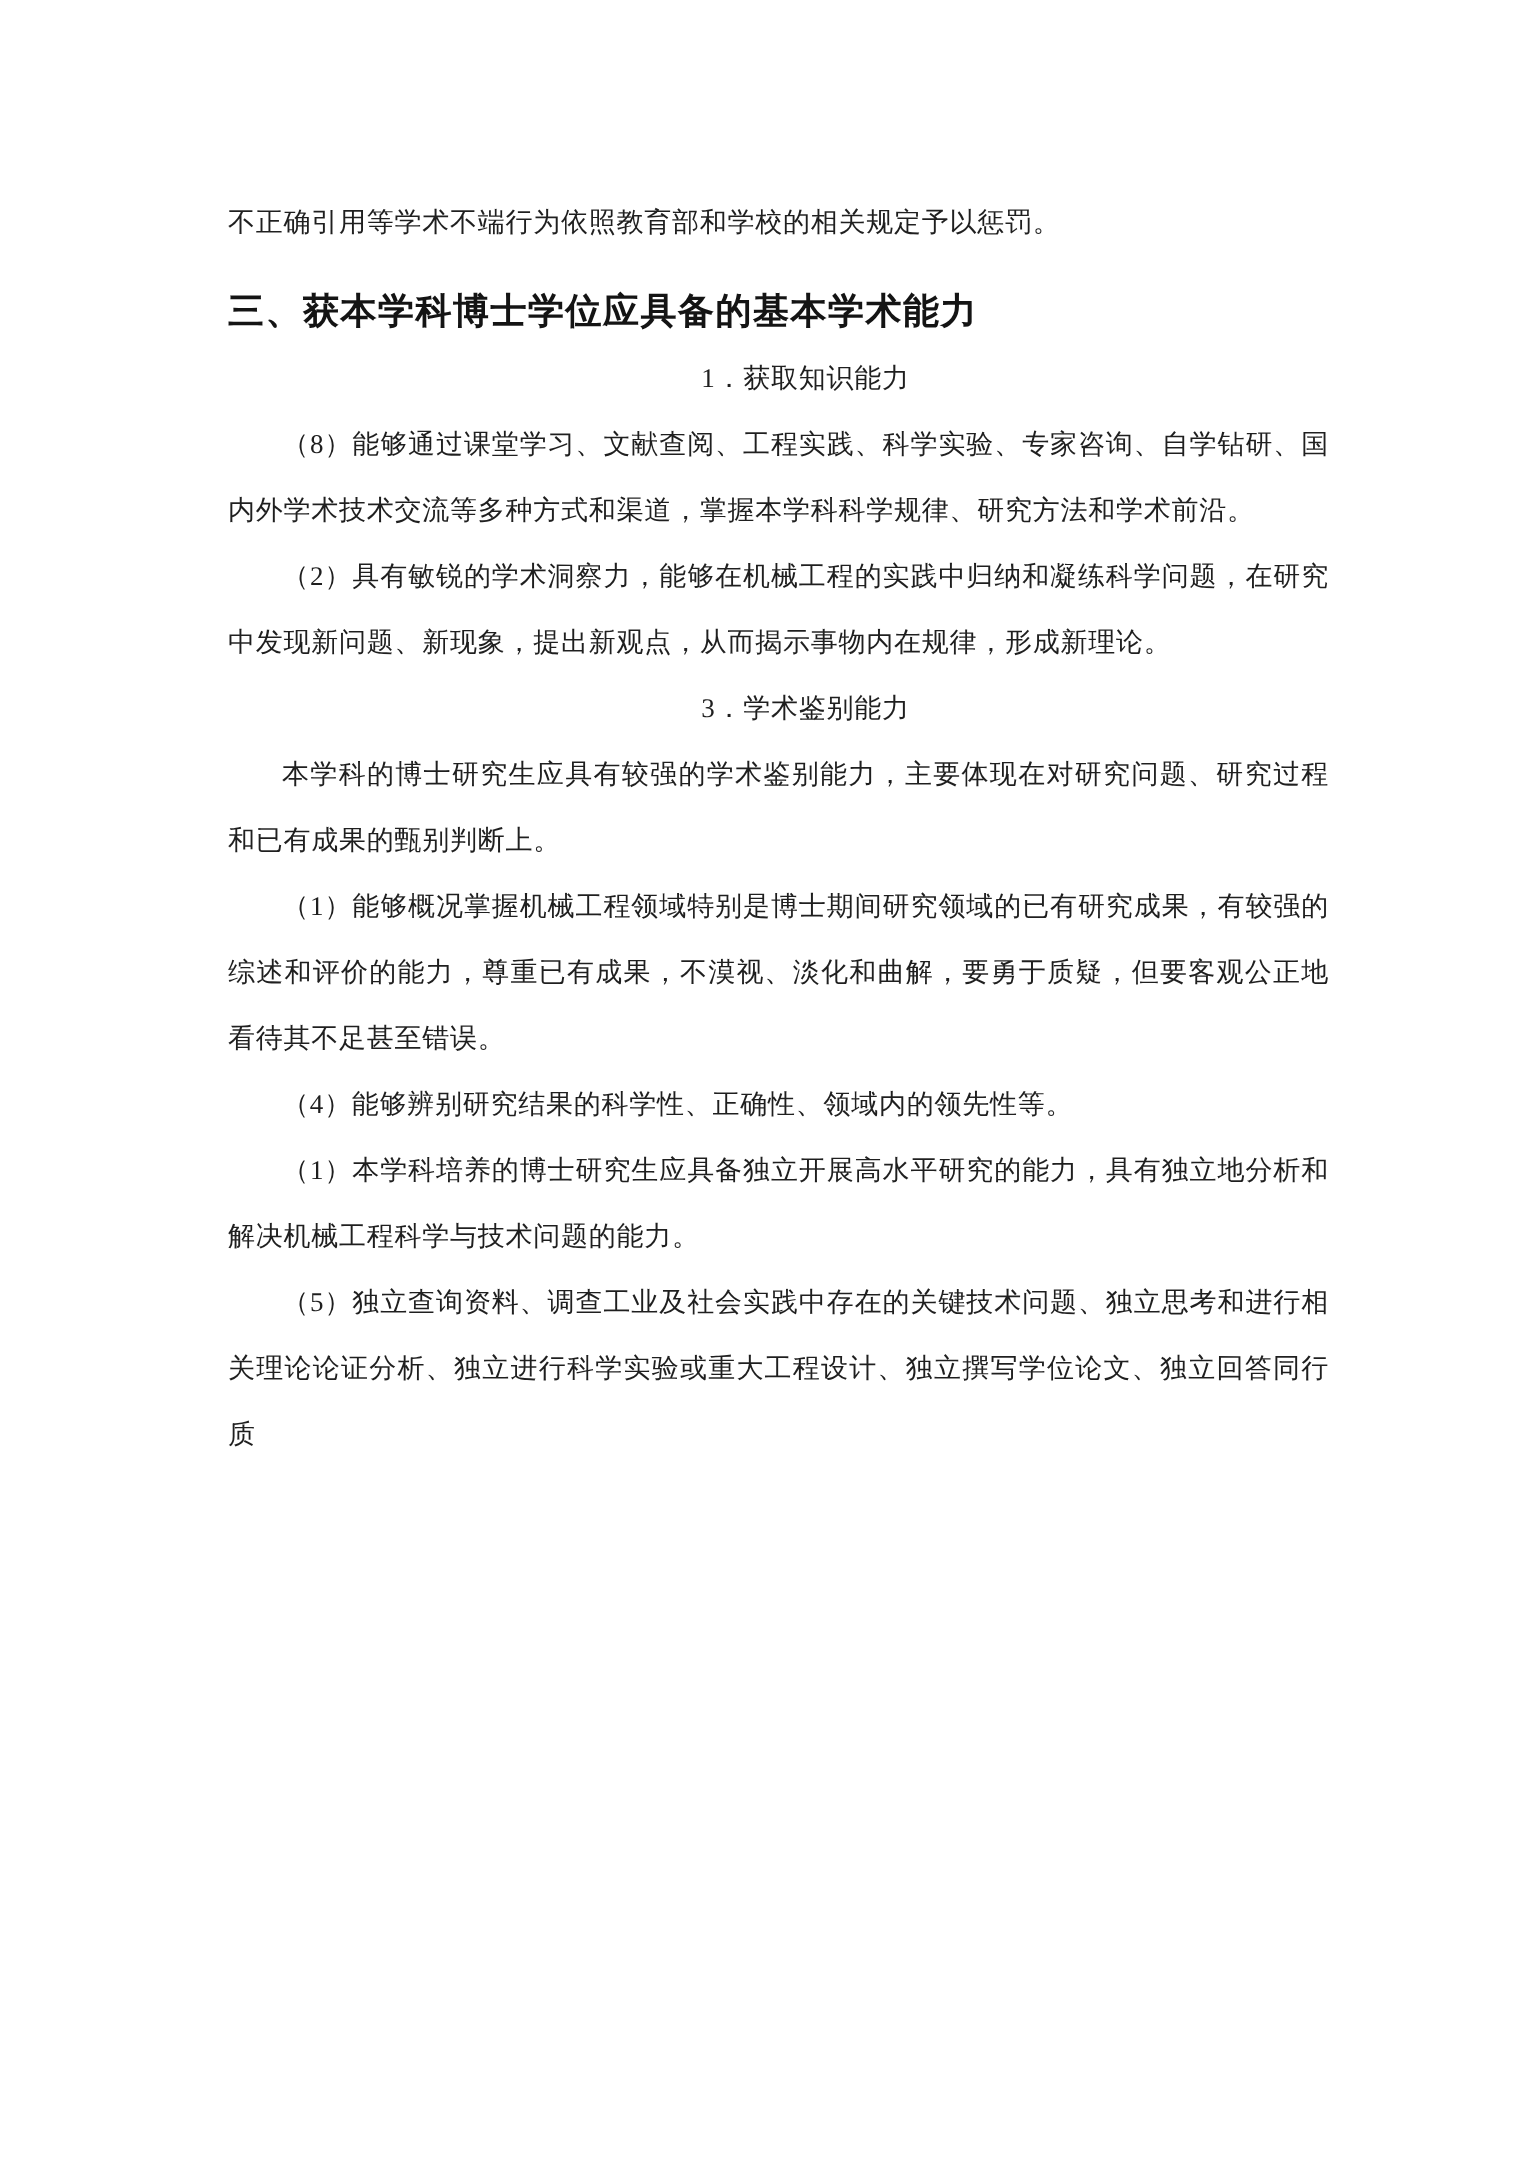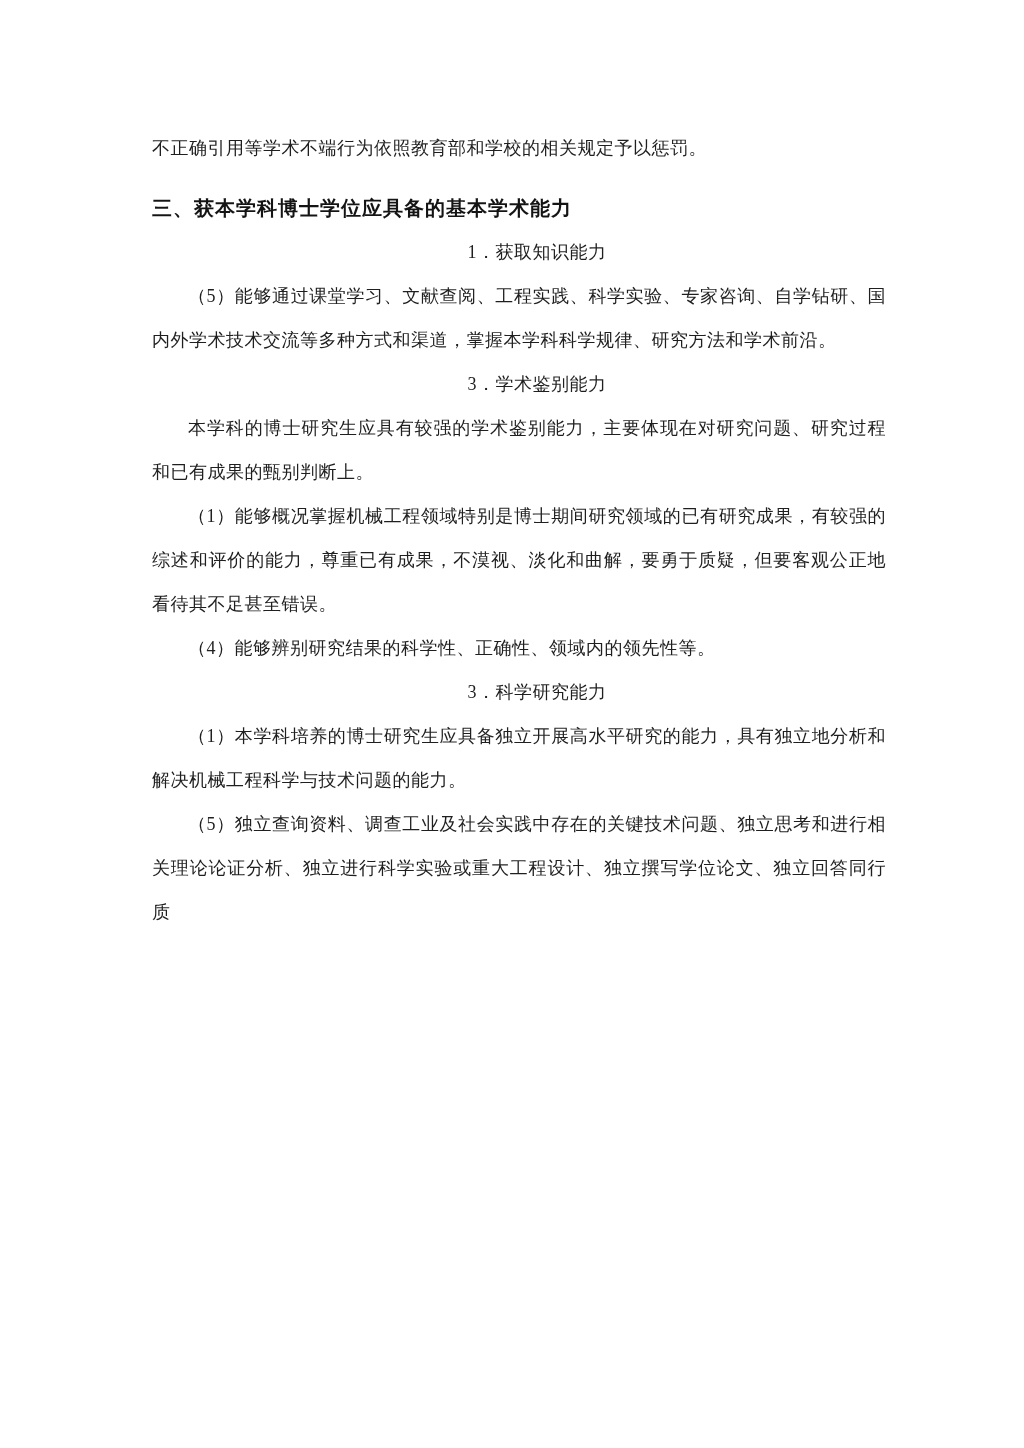--- a/index.html
+++ b/index.html
@@ -23,21 +23,21 @@
   .para {
     margin: 0;
     text-align: justify;
     letter-spacing: 0.5px;
   }
   .para.indent {
     text-indent: 2em;
   }
   .doc-heading {
     font-family: Liberation Serif, serif;
-    font-size: 20px;
+    font-size: 24px;
     font-weight: 700;
     color: #141414;
     margin: 16px 0 0 0;
     line-height: 44px;
     letter-spacing: 1px;
     text-align: left;
   }
   .section-title {
     margin: 0;
     text-indent: 2em;
@@ -48,24 +48,24 @@
 </head>
 <body>
 
 <div class="page">
 
   <p class="para">不正确引用等学术不端行为依照教育部和学校的相关规定予以惩罚。</p>
 
   <h1 class="doc-heading">三、获本学科博士学位应具备的基本学术能力</h1>
 
   <p class="section-title">1．获取知识能力</p>
-  <p class="para indent">（5）能够通过课堂学习、文献查阅、工程实践、科学实验、专家咨询、自学钻研、国内外学术技术交流等多种方式和渠道，掌握本学科科学规律、研究方法和学术前沿。</p>
+  <p class="para indent">（8）能够通过课堂学习、文献查阅、工程实践、科学实验、专家咨询、自学钻研、国内外学术技术交流等多种方式和渠道，掌握本学科科学规律、研究方法和学术前沿。</p>
+  <p class="para indent">（2）具有敏锐的学术洞察力，能够在机械工程的实践中归纳和凝练科学问题，在研究中发现新问题、新现象，提出新观点，从而揭示事物内在规律，形成新理论。</p>
 
   <p class="section-title">3．学术鉴别能力</p>
   <p class="para indent">本学科的博士研究生应具有较强的学术鉴别能力，主要体现在对研究问题、研究过程和已有成果的甄别判断上。</p>
   <p class="para indent">（1）能够概况掌握机械工程领域特别是博士期间研究领域的已有研究成果，有较强的综述和评价的能力，尊重已有成果，不漠视、淡化和曲解，要勇于质疑，但要客观公正地看待其不足甚至错误。</p>
   <p class="para indent">（4）能够辨别研究结果的科学性、正确性、领域内的领先性等。</p>
 
-  <p class="section-title">3．科学研究能力</p>
   <p class="para indent">（1）本学科培养的博士研究生应具备独立开展高水平研究的能力，具有独立地分析和解决机械工程科学与技术问题的能力。</p>
   <p class="para indent">（5）独立查询资料、调查工业及社会实践中存在的关键技术问题、独立思考和进行相关理论论证分析、独立进行科学实验或重大工程设计、独立撰写学位论文、独立回答同行质</p>
 
 </div>
 
 </body></html>

